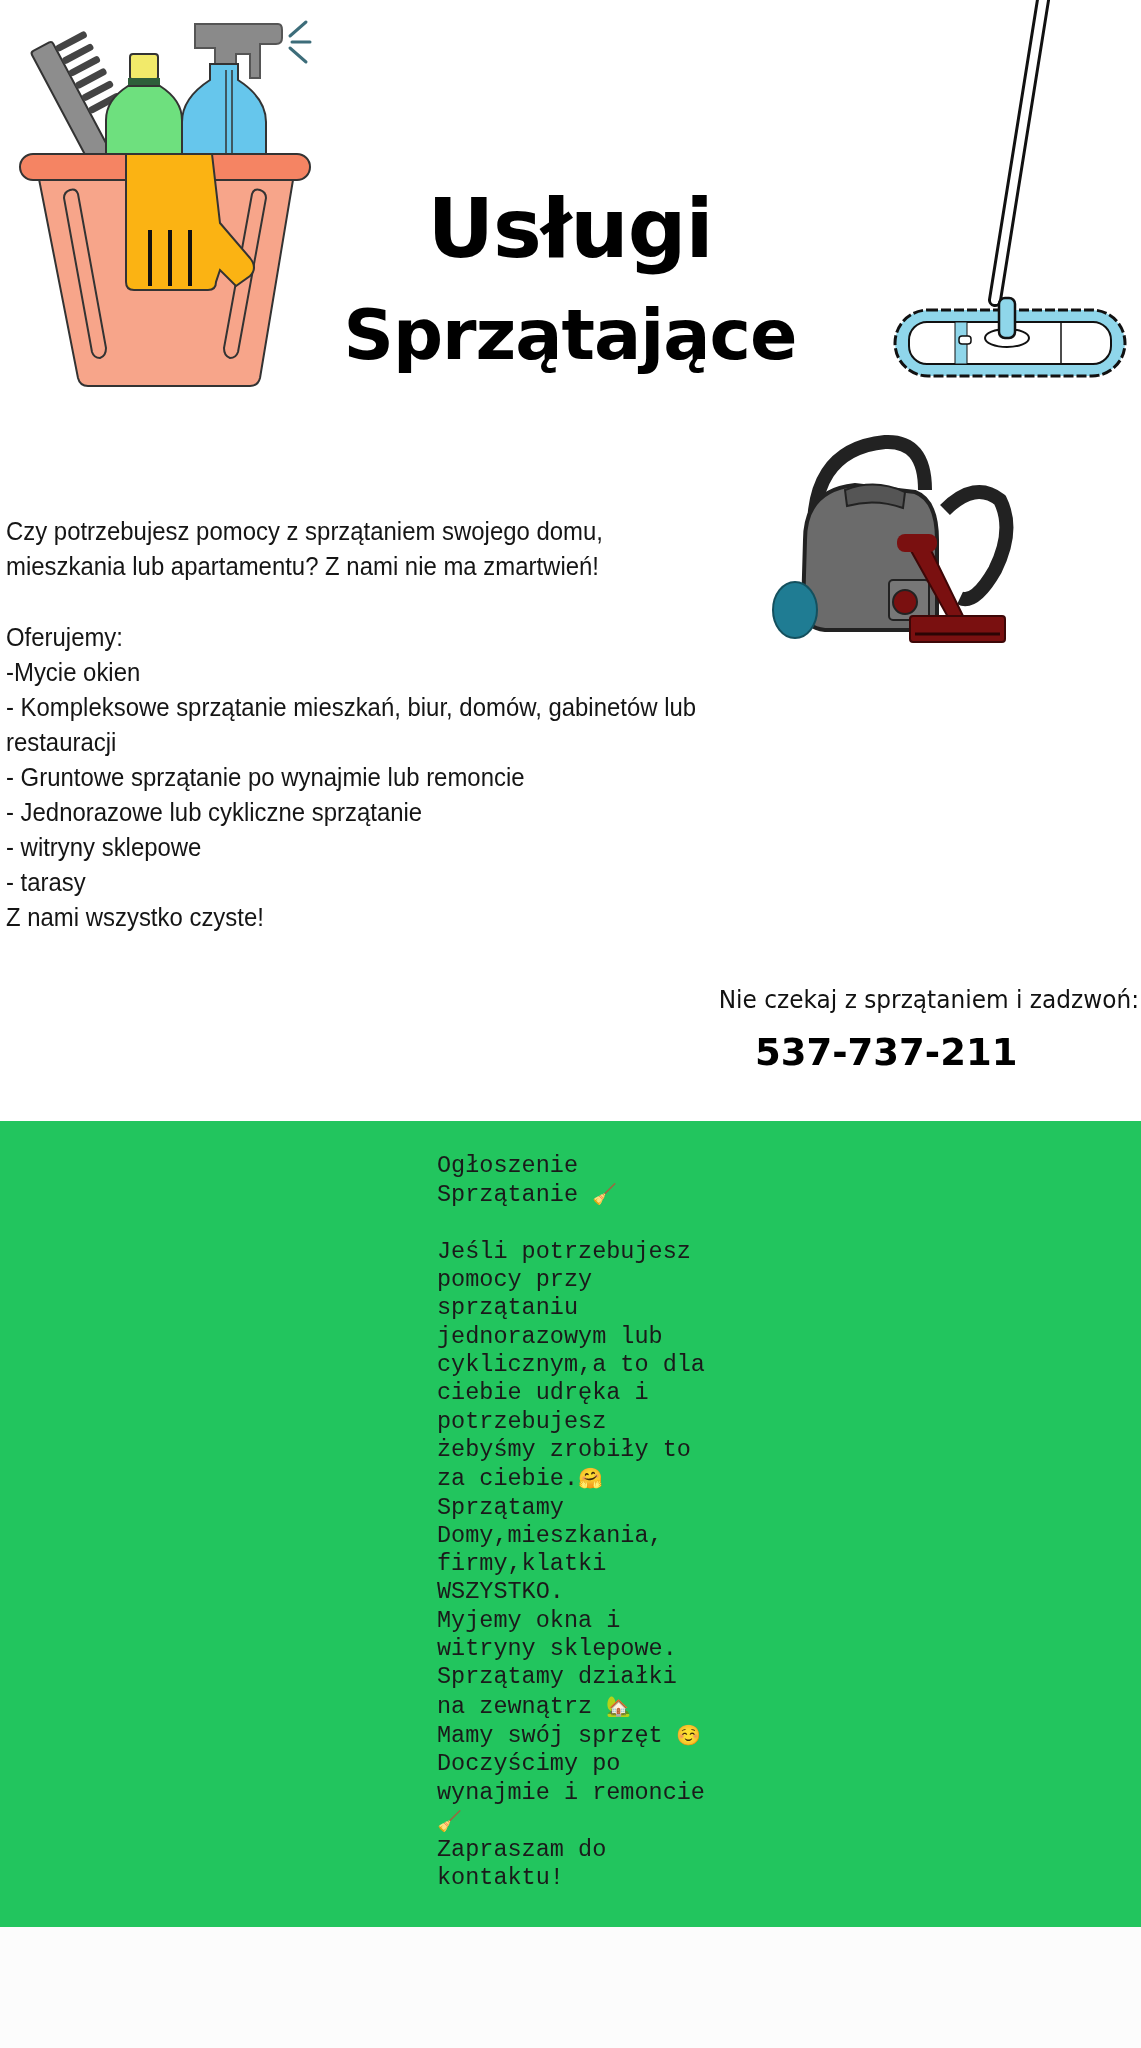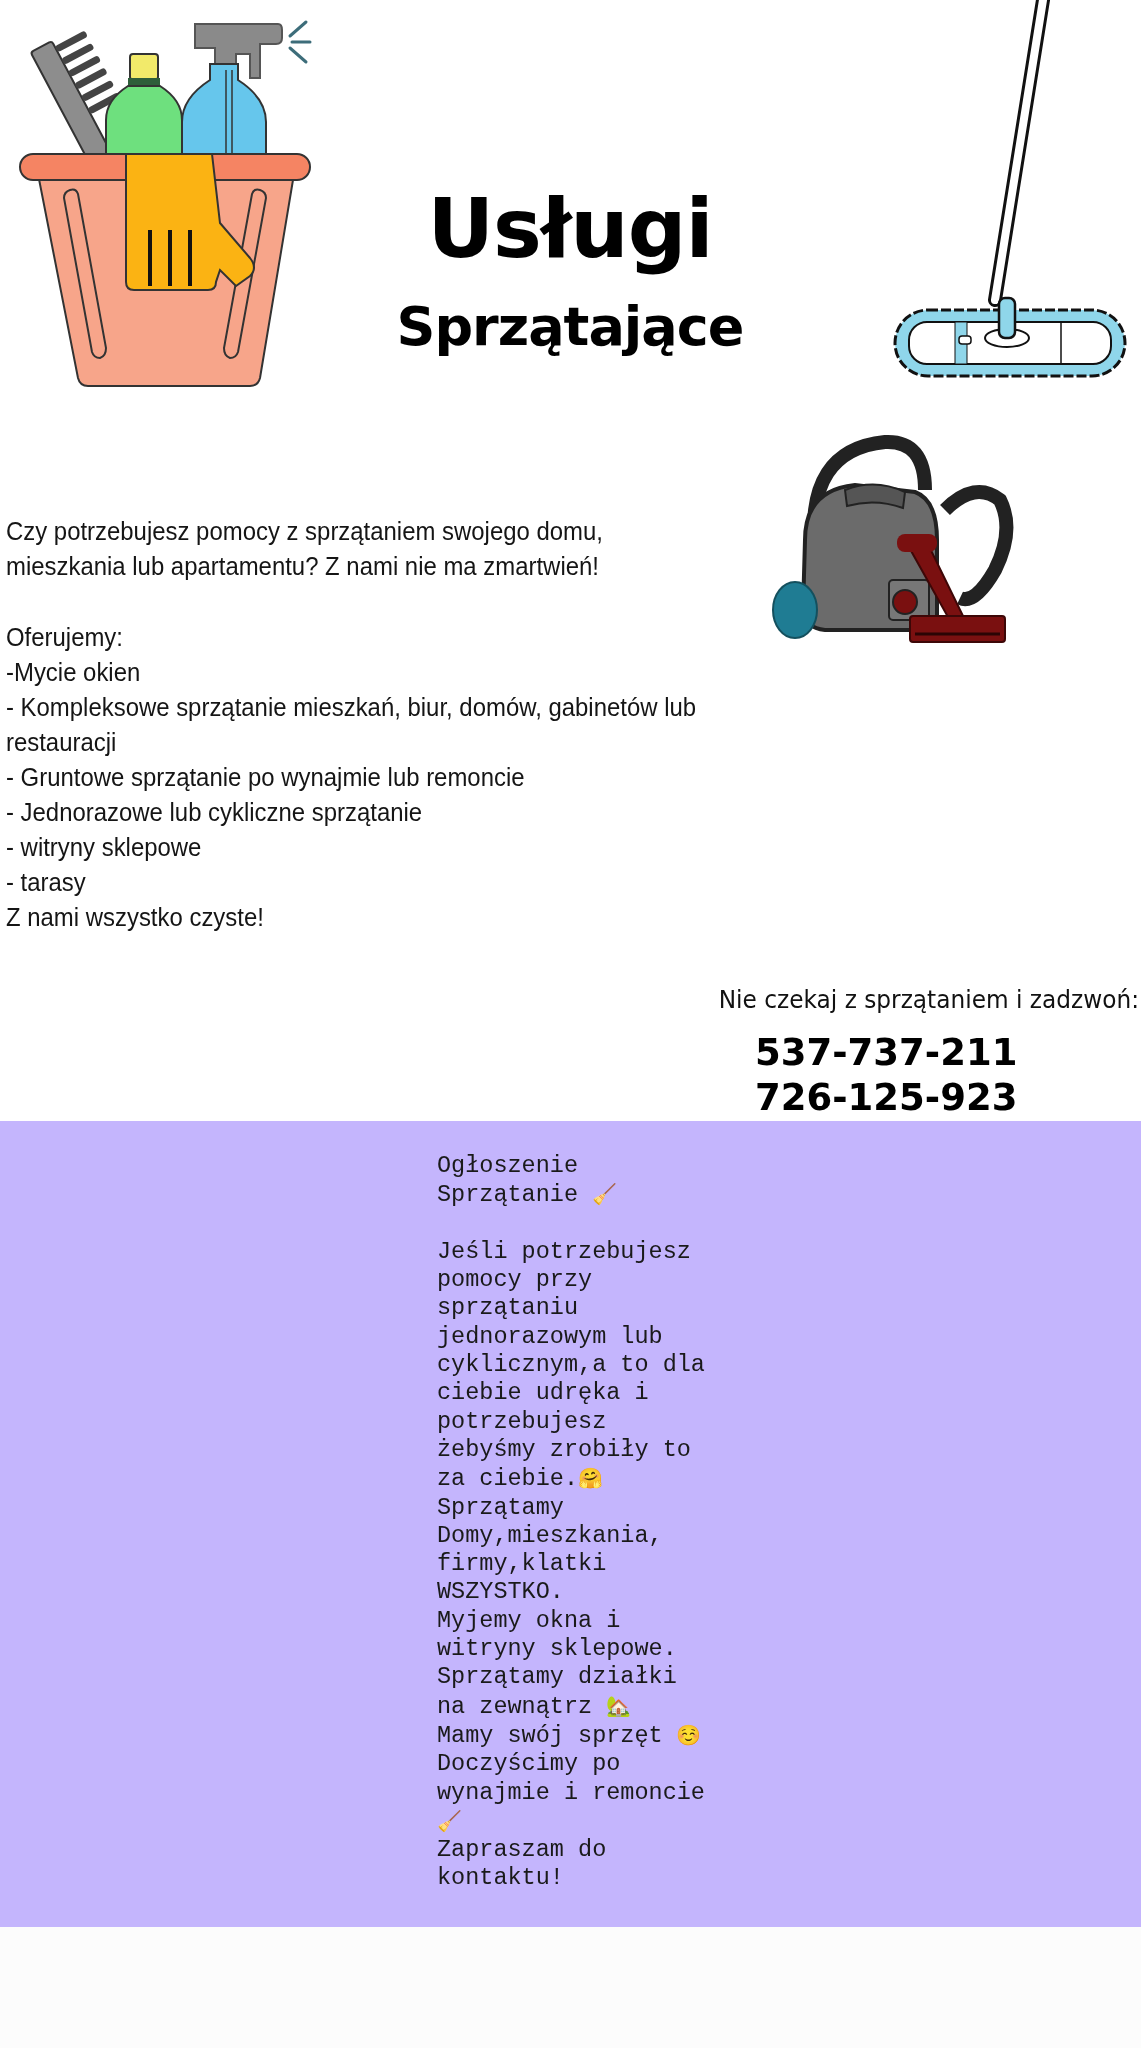--- a/index.html
+++ b/index.html
@@ -4,37 +4,37 @@
 <style>
   * { box-sizing: border-box; margin: 0; padding: 0; }
   html, body { width: 1141px; height: 2048px; background: #fcfcfc; overflow: hidden; }
   body { position: relative; font-family: "Liberation Sans", sans-serif; color: #111; }
 
   .flyer { position: absolute; left: 0; top: 0; width: 1141px; height: 1135px; background: #ffffff; overflow: hidden; }
 
   .title { position: absolute; left: 300px; top: 180px; width: 540px; text-align: center;
            font-family: "DejaVu Sans", sans-serif; font-weight: bold; color: #000; letter-spacing: -1px; }
   .title .l1 { display: block; font-size: 82px; line-height: 98px; }
-  .title .l2 { display: block; font-size: 54px; line-height: 98px; }
+  .title .l2 { display: block; font-size: 70px; line-height: 98px; margin-top: 8px; }
 
   .intro { position: absolute; left: 6px; top: 514px; width: 760px;
            font-family: "Liberation Sans", sans-serif; font-size: 26px; line-height: 35px; color: #151515;
            transform: scaleX(0.92); transform-origin: left top; }
   .offers { position: absolute; left: 6px; top: 620px; width: 800px;
             font-family: "Liberation Sans", sans-serif; font-size: 26px; line-height: 35px; color: #151515;
             transform: scaleX(0.92); transform-origin: left top; }
   .offers div { white-space: nowrap; }
   .offers .wrap { white-space: normal; width: 820px; }
 
   .cta { position: absolute; right: 2px; top: 985px; font-family: "DejaVu Sans", sans-serif;
          font-size: 25px; color: #111; white-space: nowrap; transform: scaleX(0.93); transform-origin: right top; }
   .phones { position: absolute; left: 755px; top: 1030px; font-family: "DejaVu Sans", sans-serif;
             font-weight: bold; font-size: 37px; line-height: 45px; color: #000; }
 
-  .post { position: absolute; left: 0; top: 1121px; width: 1141px; height: 806px; background: #c4b5fd; }
+  .post { position: absolute; left: 0; top: 1121px; width: 1141px; height: 806px; background: #22c55e; }
   .post-text { position: absolute; left: 437px; top: 31px; font-family: "Liberation Mono", monospace;
                font-size: 23.5px; line-height: 28.3px; color: #1a1a1a; white-space: pre; }
   .emoji { display: inline-block; font-family: "DejaVu Sans", sans-serif; font-size: 20px; }
 
   .bottom { position: absolute; left: 0; top: 1927px; width: 1141px; height: 121px; background: #fcfcfc; }
 
   svg { position: absolute; overflow: visible; }
 </style>
 </head>
 <body>
@@ -125,21 +125,20 @@
     <div>- Gruntowe sprzątanie po wynajmie lub remoncie</div>
     <div>- Jednorazowe lub cykliczne sprzątanie</div>
     <div>- witryny sklepowe</div>
     <div>- tarasy</div>
     <div>Z nami wszystko czyste!</div>
   </div>
 
   <div class="cta">Nie czekaj z sprzątaniem i zadzwoń:</div>
   <div class="phones">
     <div>537-737-211</div>
-    <div>726-125-923</div>
   </div>
 </div>
 
 <div class="post">
   <div class="post-text"><span>Ogłoszenie</span>
 <span>Sprzątanie</span> <span class="emoji">🧹</span>
 
 <span>Jeśli potrzebujesz</span>
 <span>pomocy przy</span>
 <span>sprzątaniu</span>

